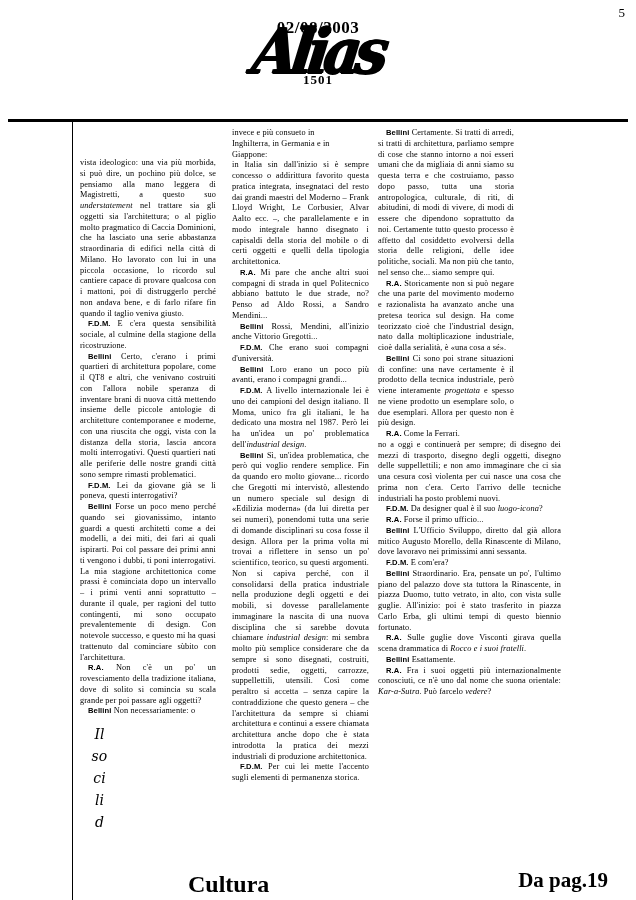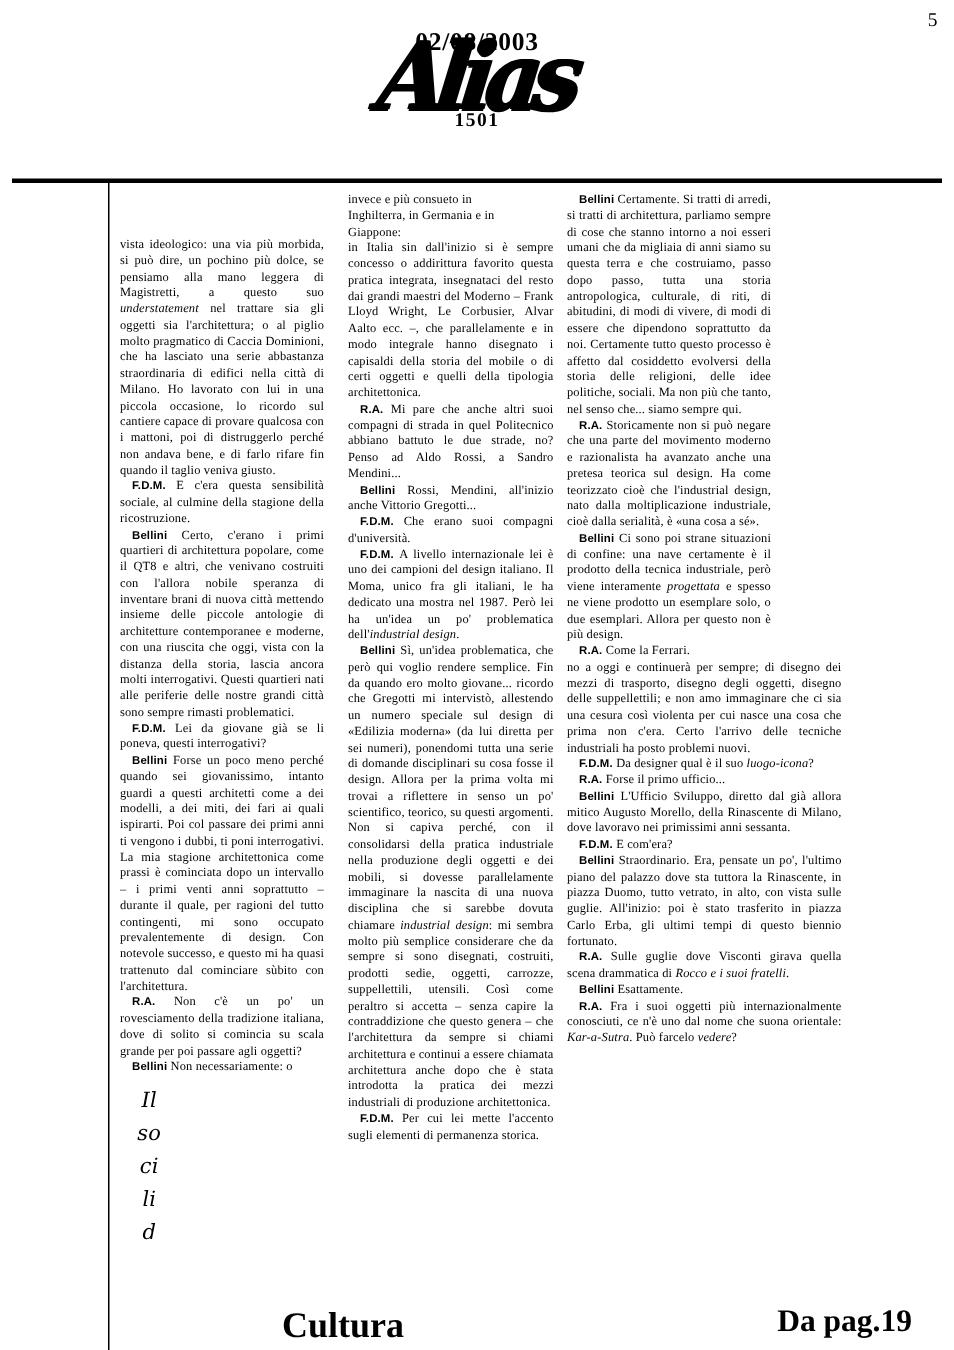--- a/index.html
+++ b/index.html
@@ -71,20 +71,21 @@
 
   <div class="col" id="col2">
     <div class="c2narrow">
         <p>invece e più consueto in Inghilterra, in Germania e in Giappone:</p>
       </div>
     <div>
         <p>in Italia sin dall'inizio si è sempre concesso o addirittura favorito questa pratica integrata, insegnataci del resto dai grandi maestri del Moderno – Frank Lloyd Wright, Le Corbusier, Alvar Aalto ecc. –, che parallelamente e in modo integrale hanno disegnato i capisaldi della storia del mobile o di certi oggetti e quelli della tipologia architettonica.</p>
         <p class="ind"><b class="spk">R.A. </b>Mi pare che anche altri suoi compagni di strada in quel Politecnico abbiano battuto le due strade, no? Penso ad Aldo Rossi, a Sandro Mendini...</p>
         <p class="ind"><b class="spk">Bellini </b>Rossi, Mendini, all'inizio anche Vittorio Gregotti...</p>
         <p class="ind"><b class="spk">F.D.M. </b>Che erano suoi compagni d'università.</p>
+        <p class="ind"><b class="spk">Bellini </b>Loro erano un poco più avanti, erano i compagni grandi...</p>
         <p class="ind"><b class="spk">F.D.M. </b>A livello internazionale lei è uno dei campioni del design italiano. Il Moma, unico fra gli italiani, le ha dedicato una mostra nel 1987. Però lei ha un'idea un po' problematica dell'<i>industrial design</i>.</p>
         <p class="ind"><b class="spk">Bellini </b>Sì, un'idea problematica, che però qui voglio rendere semplice. Fin da quando ero molto giovane... ricordo che Gregotti mi intervistò, allestendo un numero speciale sul design di «Edilizia moderna» (da lui diretta per sei numeri), ponendomi tutta una serie di domande disciplinari su cosa fosse il design. Allora per la prima volta mi trovai a riflettere in senso un po' scientifico, teorico, su questi argomenti. Non si capiva perché, con il consolidarsi della pratica industriale nella produzione degli oggetti e dei mobili, si dovesse parallelamente immaginare la nascita di una nuova disciplina che si sarebbe dovuta chiamare <i>industrial design</i>: mi sembra molto più semplice considerare che da sempre si sono disegnati, costruiti, prodotti sedie, oggetti, carrozze, suppellettili, utensili. Così come peraltro si accetta – senza capire la contraddizione che questo genera – che l'architettura da sempre si chiami architettura e continui a essere chiamata architettura anche dopo che è stata introdotta la pratica dei mezzi industriali di produzione architettonica.</p>
         <p class="ind"><b class="spk">F.D.M. </b>Per cui lei mette l'accento sugli elementi di permanenza storica.</p>
       </div>
   </div>
 
   <div class="col" id="col3">
     <div>
         <p class="ind"><b class="spk">Bellini </b>Certamente. Si tratti di arredi, si tratti di architettura, parliamo sempre di cose che stanno intorno a noi esseri umani che da migliaia di anni siamo su questa terra e che costruiamo, passo dopo passo, tutta una storia antropologica, culturale, di riti, di abitudini, di modi di vivere, di modi di essere che dipendono soprattutto da noi. Certamente tutto questo processo è affetto dal cosiddetto evolversi della storia delle religioni, delle idee politiche, sociali. Ma non più che tanto, nel senso che... siamo sempre qui.</p>
         <p class="ind"><b class="spk">R.A. </b>Storicamente non si può negare che una parte del movimento moderno e razionalista ha avanzato anche una pretesa teorica sul design. Ha come teorizzato cioè che l'industrial design, nato dalla moltiplicazione industriale, cioè dalla serialità, è «una cosa a sé».</p>

